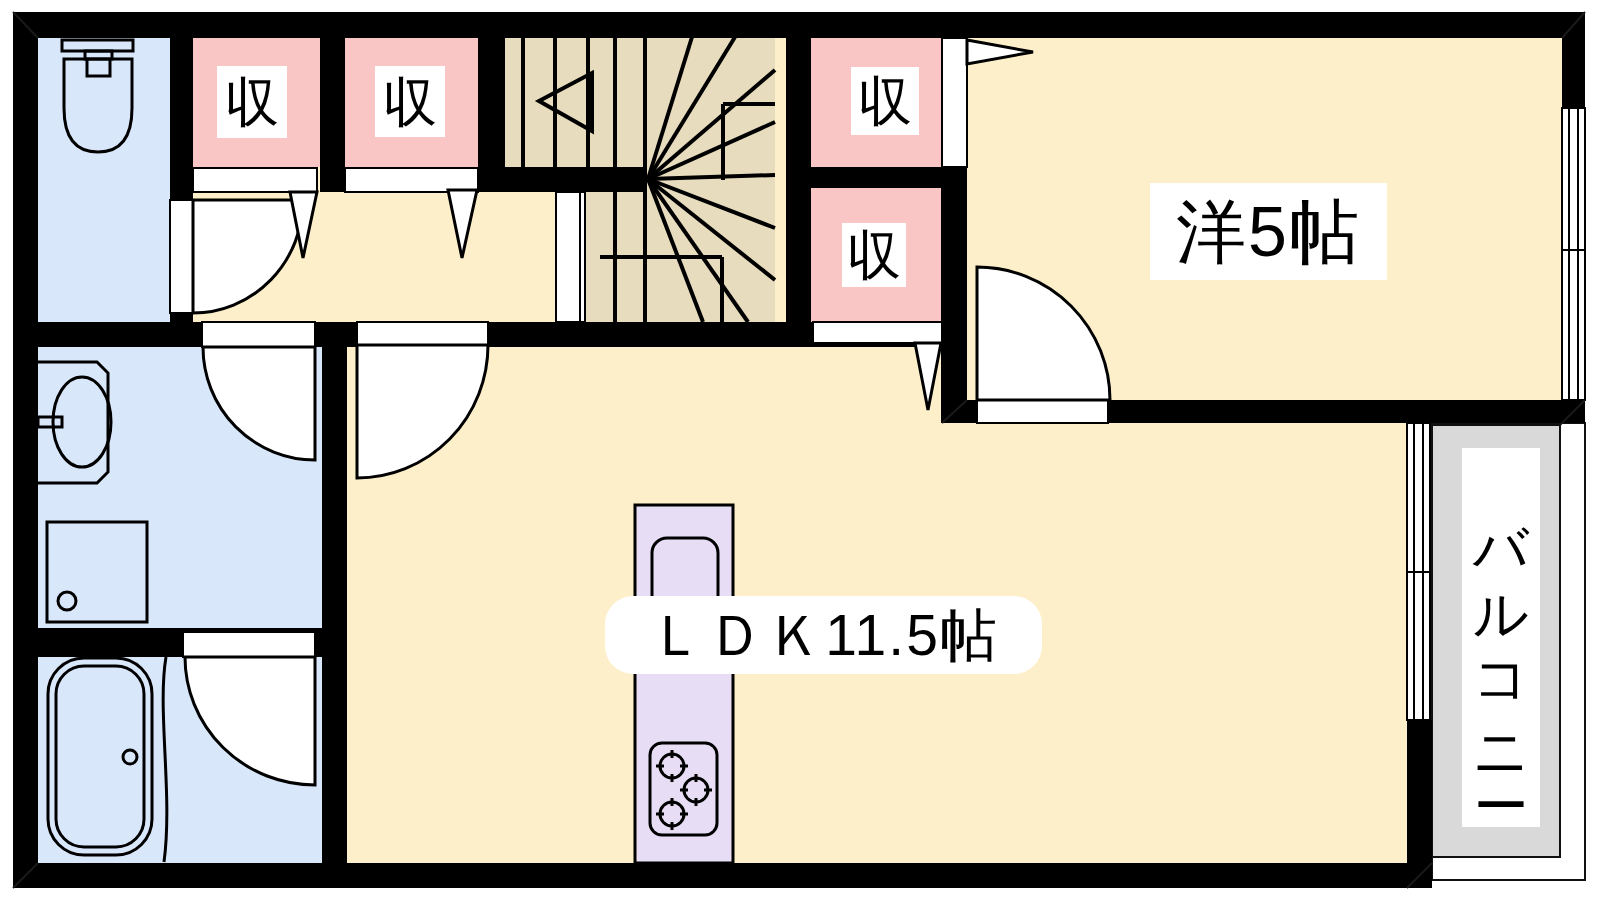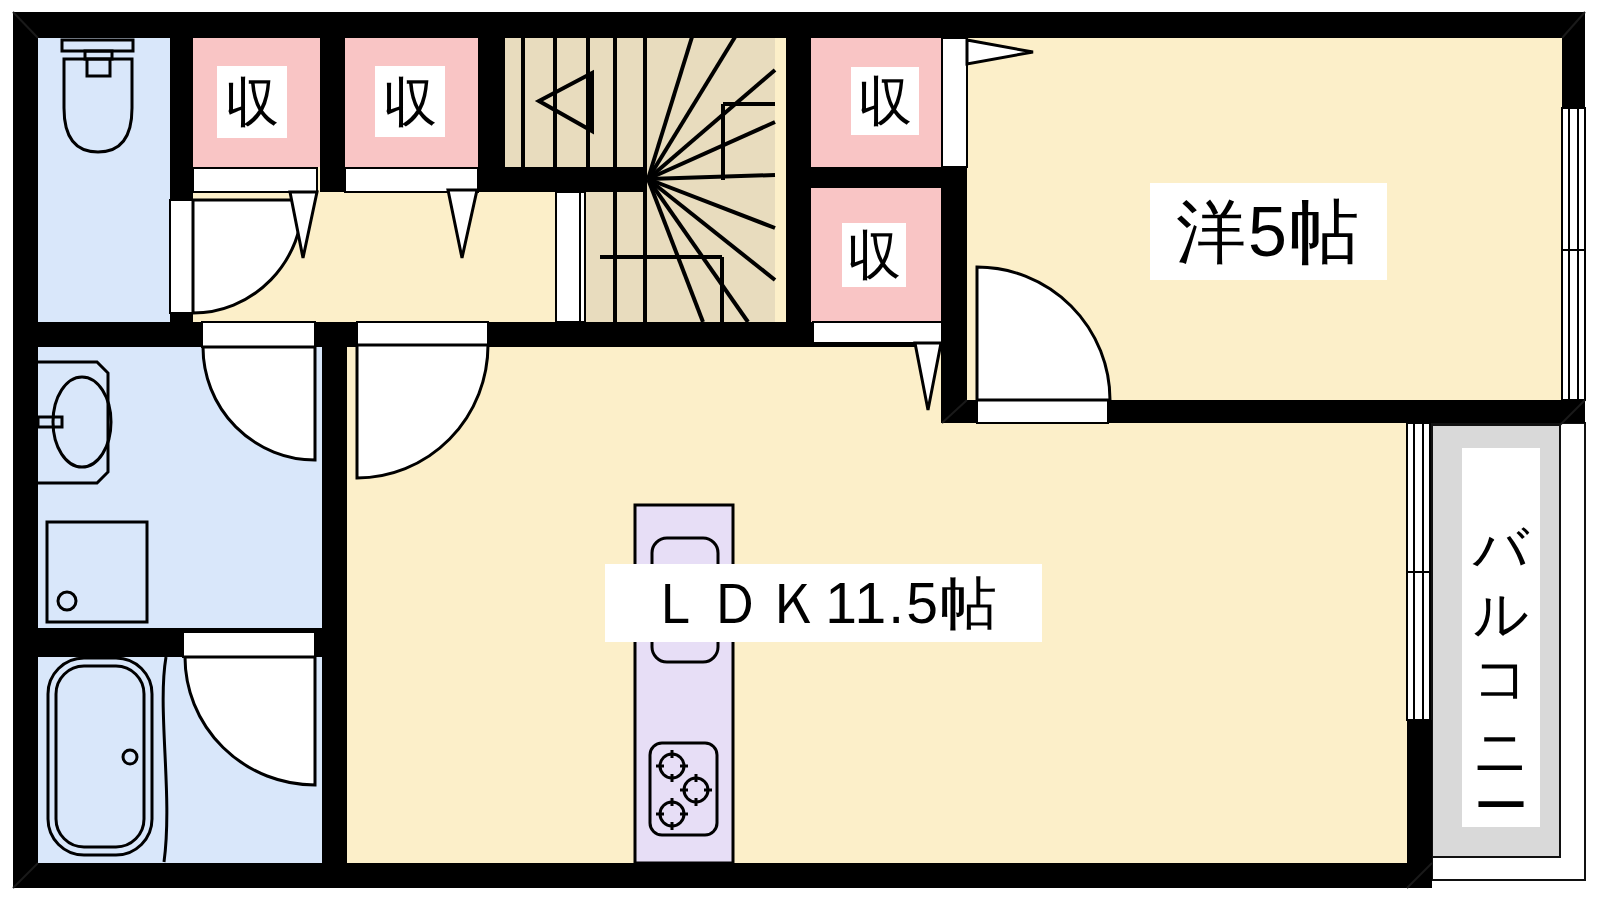--- a/index.html
+++ b/index.html
@@ -189,15 +189,15 @@
     <line x1="1560" y1="425" x2="1585" y2="400"></line>
     <line x1="1407" y1="888" x2="1432" y2="863"></line>
   </g>
 </svg>
 
   <div class="lbl lbl-closet" style="left:217px;top:66px;width:70px;height:72px;">収</div>
   <div class="lbl lbl-closet" style="left:375px;top:66px;width:70px;height:71px;">収</div>
   <div class="lbl lbl-closet" style="left:851px;top:67px;width:68px;height:68px;">収</div>
   <div class="lbl lbl-closet" style="left:842px;top:223px;width:64px;height:64px;">収</div>
   <div class="lbl lbl-western" style="left:1150px;top:163px;width:237px;height:97px;margin-top:20px;">洋5帖</div>
-  <div class="lbl lbl-ldk" style="left:605px;top:564px;width:437px;height:78px;">ＬＤＫ11.5帖</div>
+  <div class="lbl lbl-ldk" style="left:605px;top:596px;width:437px;height:78px;border-radius:28px;">ＬＤＫ11.5帖</div>
   <div class="lbl lbl-balcony" style="left:1462px;top:448px;width:78px;height:379px;">バルコニー</div>
 </div>
 
 </body></html>

